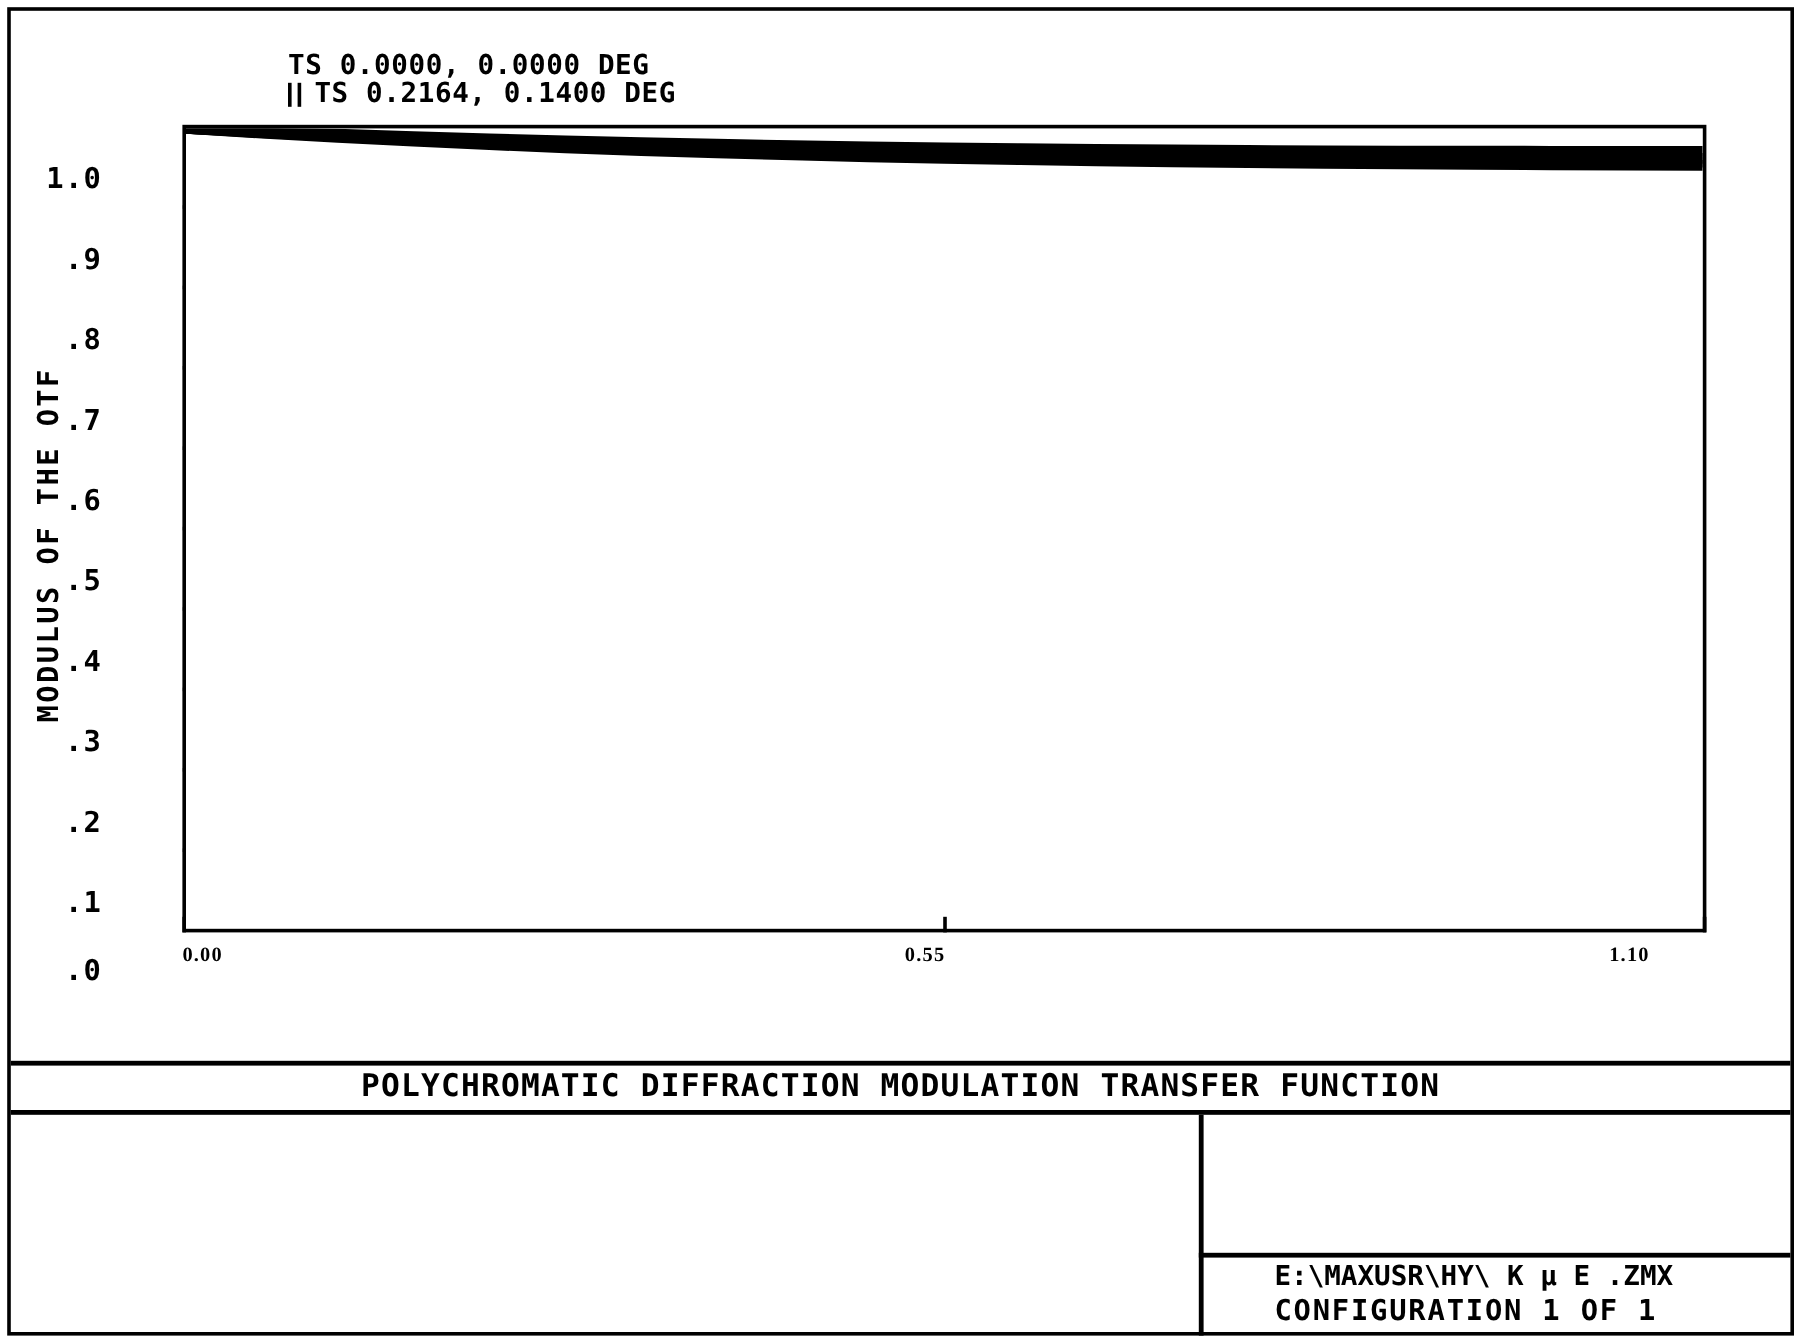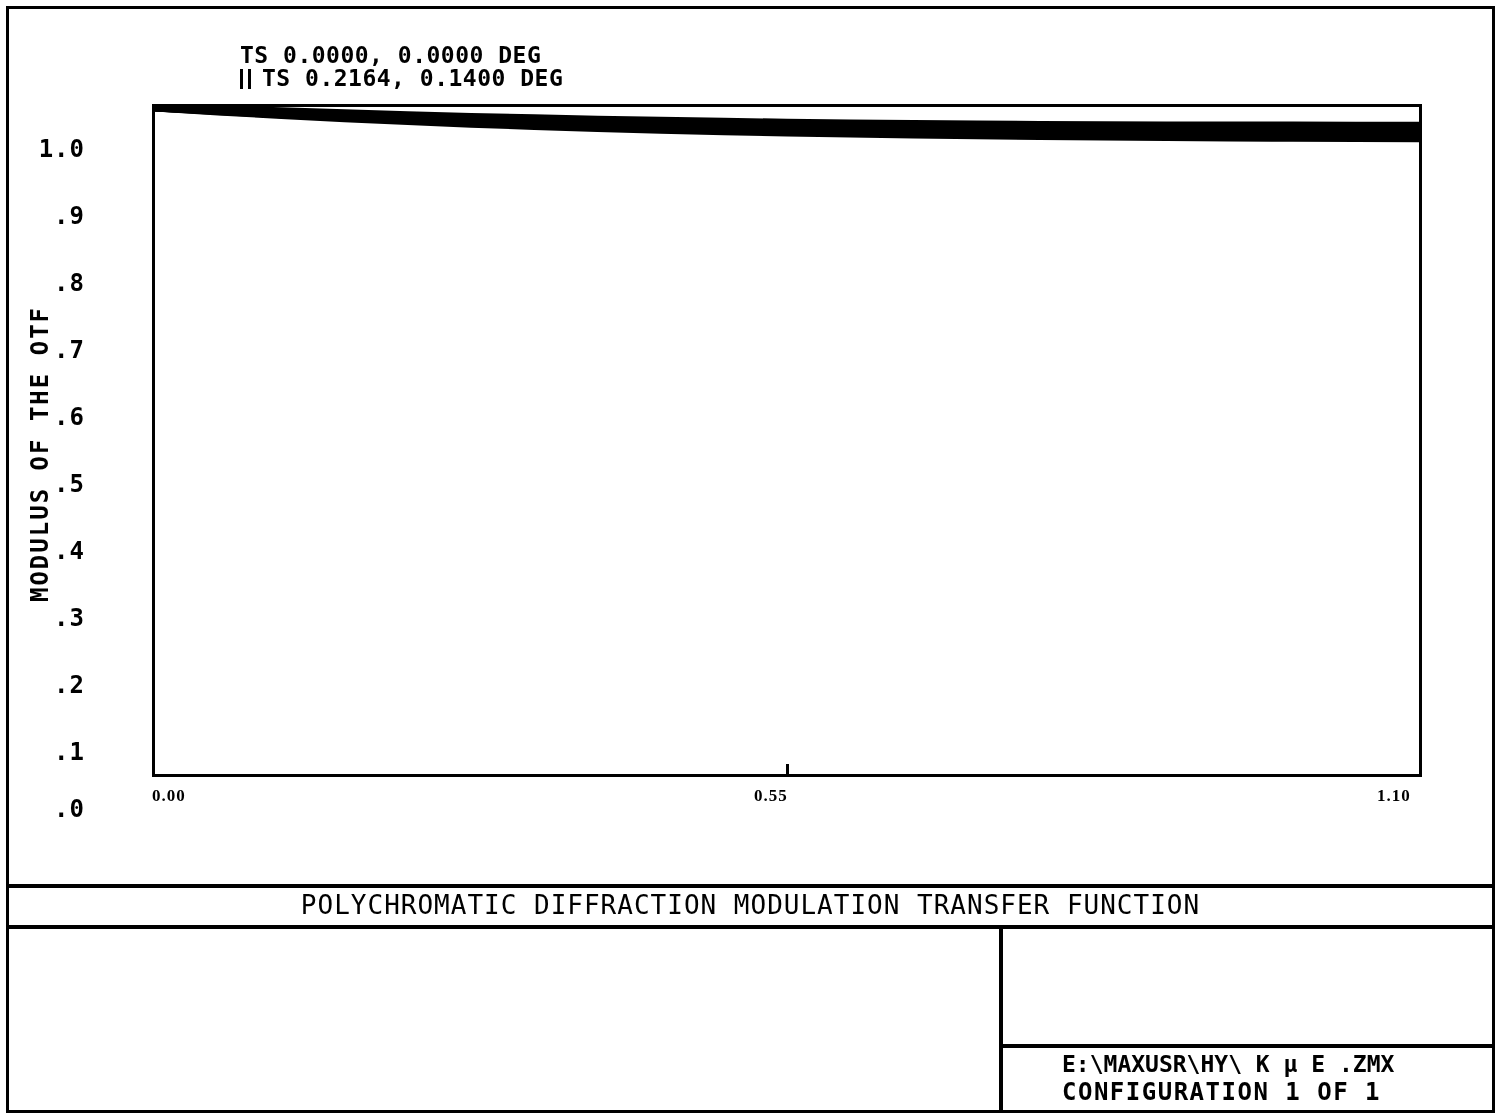--- a/index.html
+++ b/index.html
@@ -122,21 +122,21 @@
   
   .title-sep-top{
     position:absolute;left:9px;top:884px;
     width:1483px;height:4px;background:#000;
   }
   .banner-title{
     position:absolute;left:9px;top:890px;
     width:1483px;
     text-align:center;
     font-size:26px;
-    font-weight:normal;
+    font-weight:bold;
     letter-spacing:1px;
     white-space:nowrap;
   }
   .title-sep-bot{
     position:absolute;left:9px;top:925px;
     width:1483px;height:4px;background:#000;
   }
   
   .info-left{
     position:absolute;left:22px;top:941px;
@@ -219,21 +219,21 @@
       </svg>
     </div>
   </div>
 
   <div class="xtickmark" style="left:152px;"></div>
   <div class="xtickmark" style="left:786px;"></div>
   <div class="xtickmark" style="left:1419px;"></div>
 
   <div class="xtick" style="left:152px;">0.00</div>
   <div class="xtick" style="left:744px;margin-left:10px;">0.55</div>
-  <div class="xtick" style="left:1341px;margin-left:36px;">1.10</div>
+  <div class="xtick" style="left:1341px;">1.10</div>
 
 
   <div class="title-sep-top"></div>
   <div class="banner-title">POLYCHROMATIC DIFFRACTION MODULATION TRANSFER FUNCTION</div>
   <div class="title-sep-bot"></div>
 
 
   <div class="vdiv"></div>
   <div class="hdiv"></div>
 

